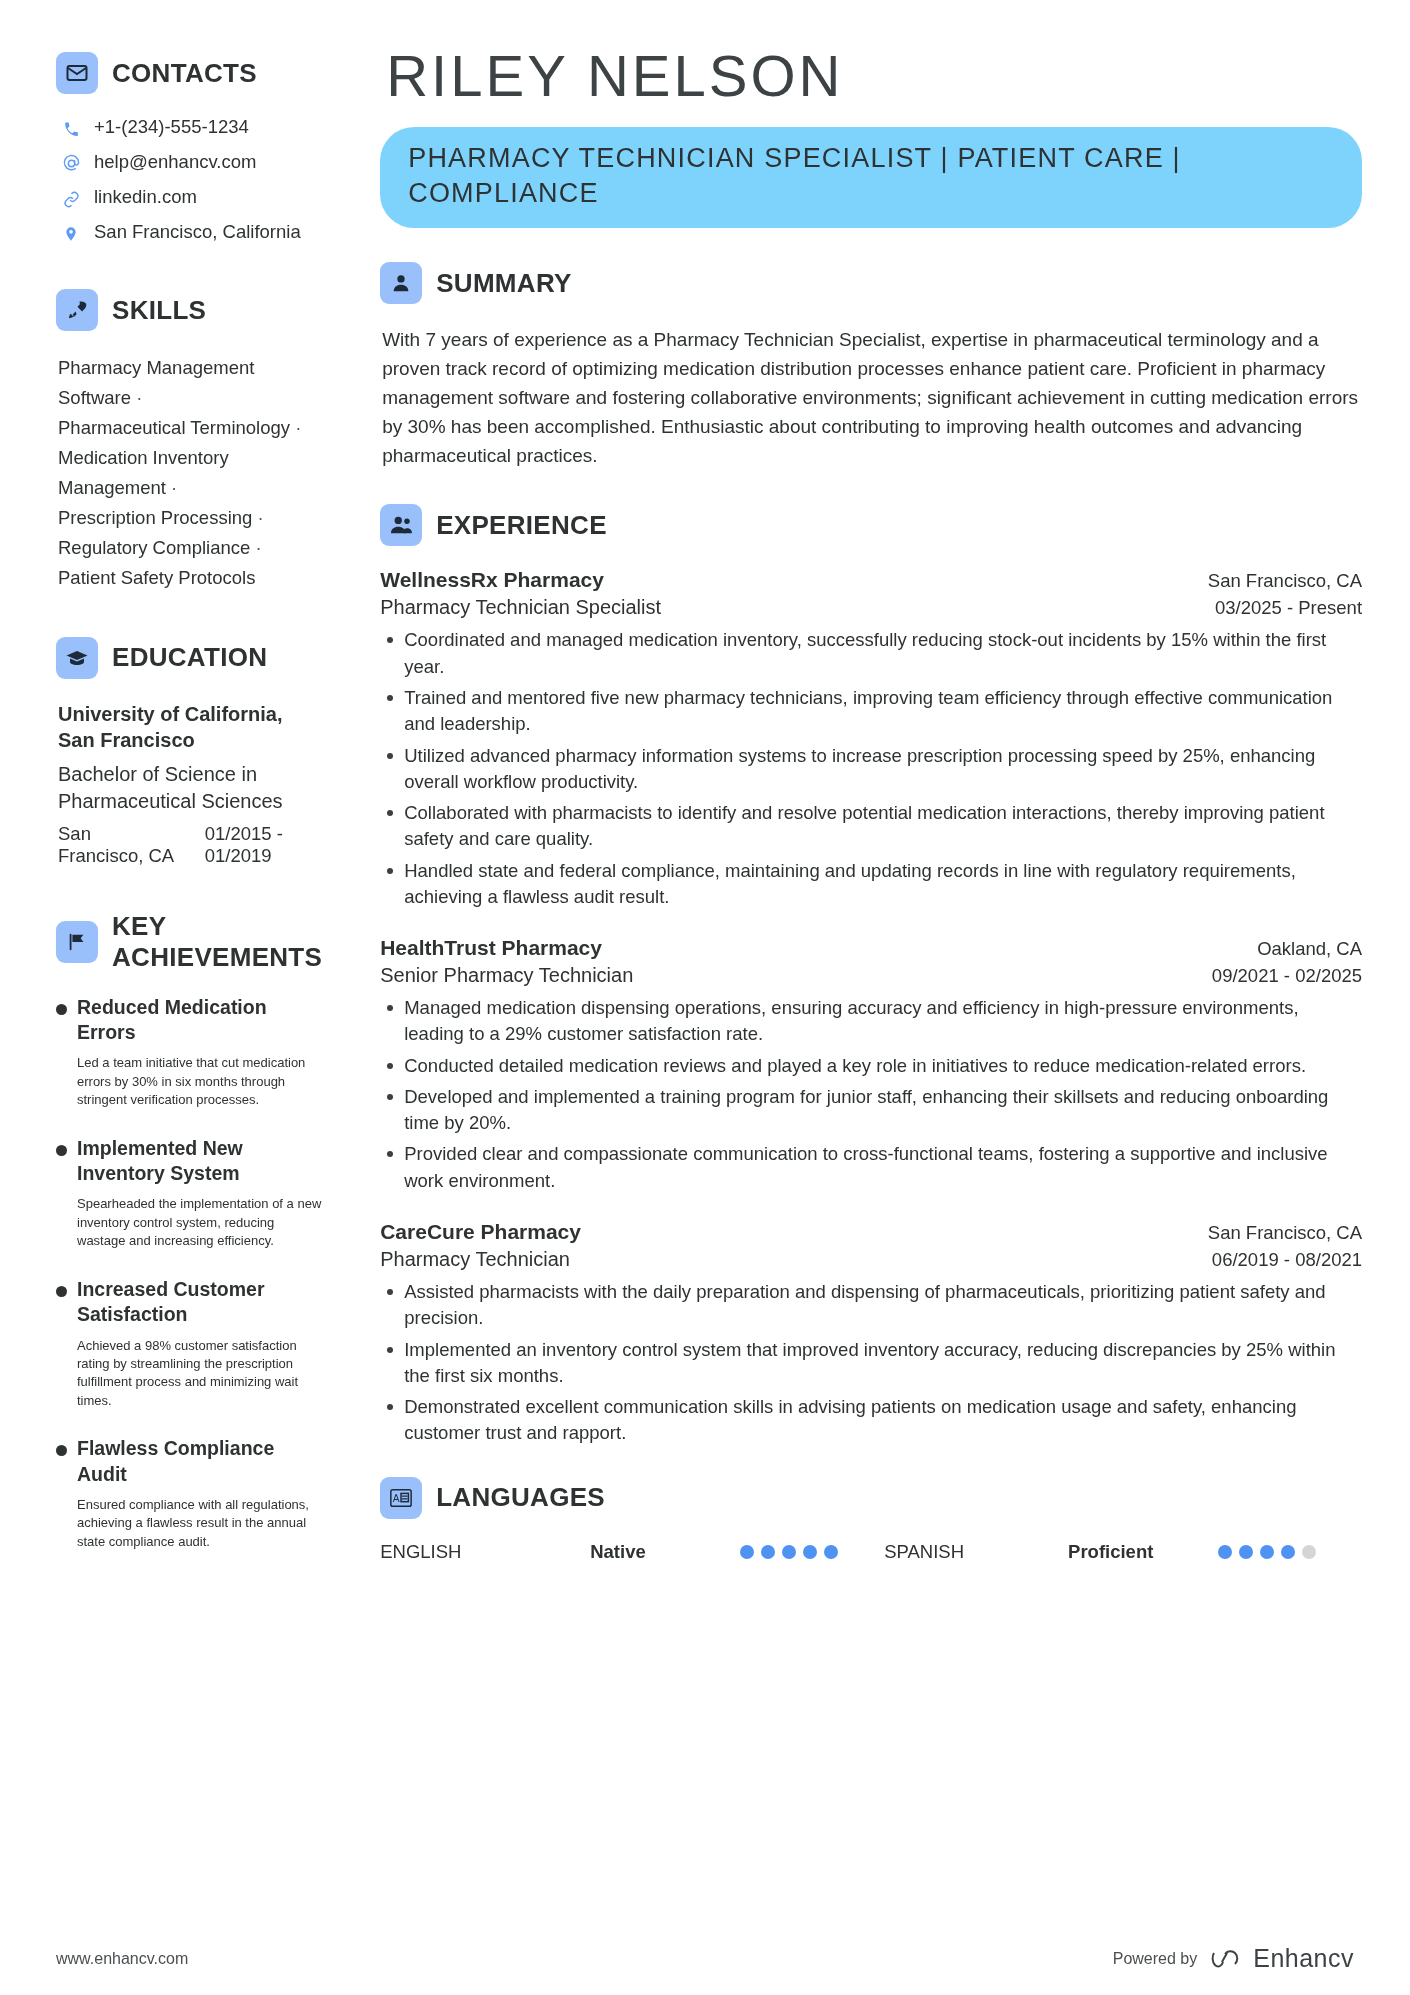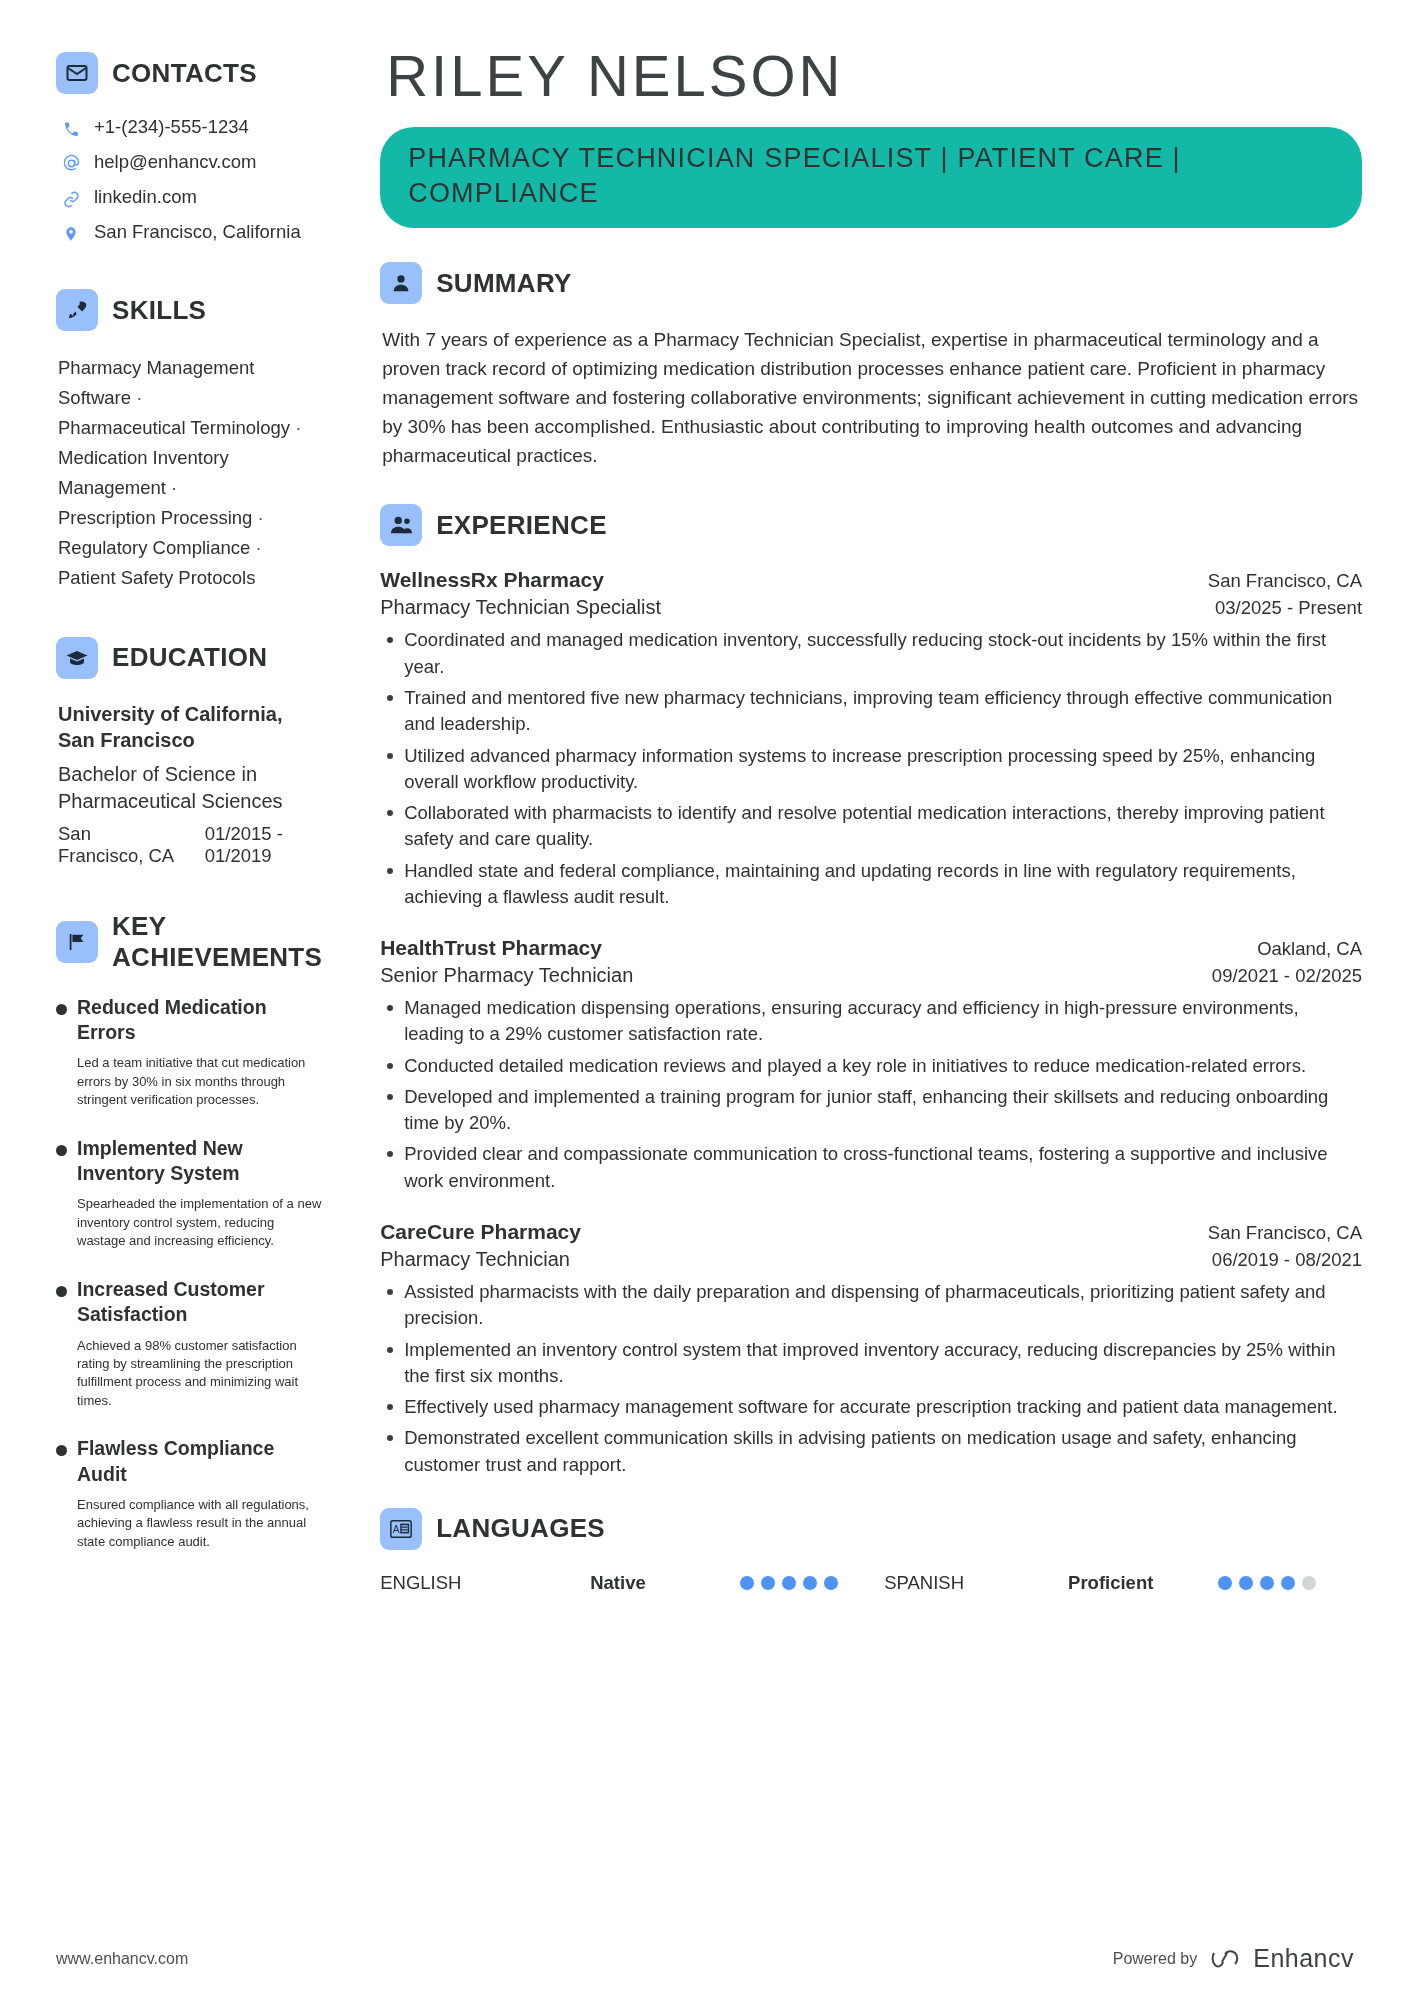--- a/index.html
+++ b/index.html
@@ -117,21 +117,21 @@
     padding-left: 24px;
   }
   .name {
     font-size: 58px;
     font-weight: 400;
     letter-spacing: 3px;
     color: #3d4345;
     margin: 2px 0 18px 6px;
   }
   .title-banner {
-    background: #14b8a6;
+    background: #7dd3fc;
     border-radius: 34px;
     padding: 14px 28px 18px 28px;
     font-size: 27px;
     letter-spacing: 1.2px;
     line-height: 1.28;
     color: #2e3233;
     margin-bottom: 34px;
   }
   .summary-text {
     font-size: 19px;
@@ -406,21 +406,20 @@
           <span class="job-company">CareCure Pharmacy</span>
           <span class="job-loc">San Francisco, CA</span>
         </div>
         <div class="job-sub">
           <span class="job-role">Pharmacy Technician</span>
           <span class="job-dates">06/2019 - 08/2021</span>
         </div>
         <ul class="bullets">
           <li>Assisted pharmacists with the daily preparation and dispensing of pharmaceuticals, prioritizing patient safety and precision.</li>
           <li>Implemented an inventory control system that improved inventory accuracy, reducing discrepancies by 25% within the first six months.</li>
-          <li>Effectively used pharmacy management software for accurate prescription tracking and patient data management.</li>
           <li>Demonstrated excellent communication skills in advising patients on medication usage and safety, enhancing customer trust and rapport.</li>
         </ul>
       </div>
 
       <div class="section-head" style="margin-top:30px">
         <span class="sec-icon">
           <svg width="24" height="22" viewBox="0 0 26 22" fill="none" stroke="#1d2a3a" stroke-width="1.6">
             <rect x="2" y="2" width="22" height="18" rx="2" fill="#99c0fb"></rect>
             <text x="4" y="15" font-size="11" fill="#1d2a3a" stroke="none" font-family="Liberation Sans, sans-serif">A</text>
             <rect x="13" y="6" width="8" height="9" fill="none"></rect>

